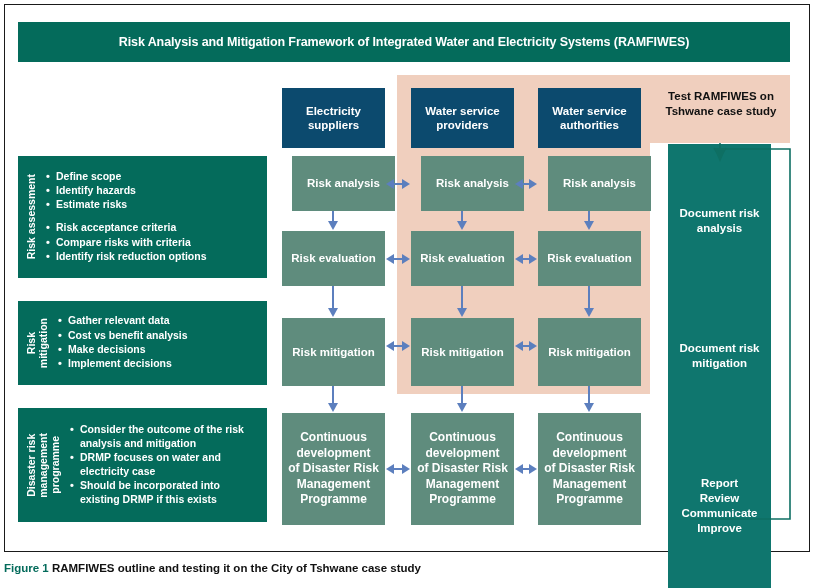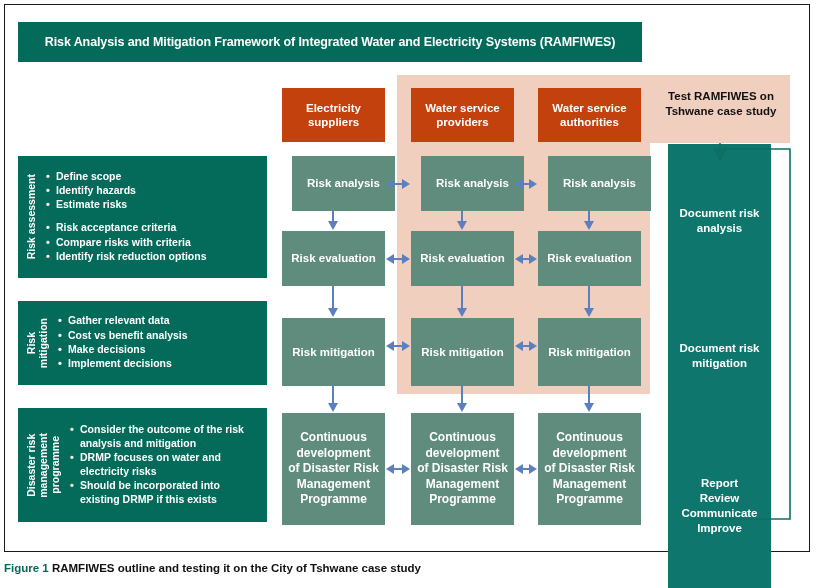--- a/index.html
+++ b/index.html
@@ -22,21 +22,21 @@
     left: 4px; top: 4px;
     width: 806px; height: 548px;
     border: 1px solid #1a1a1a;
     background: #ffffff;
   }
 
   
   .title-banner {
     position: absolute;
     left: 18px; top: 22px;
-    width: 624px; height: 40px;
+    width: 772px; height: 40px;
     background: #046B5B;
     color: #ffffff;
     display: flex;
     align-items: center;
     justify-content: center;
     font-size: 12.5px;
     font-weight: bold;
     letter-spacing: -0.1px;
     text-align: center;
   }
@@ -51,22 +51,22 @@
   .pink-band-header {
     position: absolute;
     left: 650px; top: 75px;
     width: 140px; height: 68px;
     background: #F0CFBE;
   }
 
   
   .col-header {
     position: absolute;
-    height: 54px;
-    background: #c2410c;
+    height: 60px;
+    background: #0c4a6e;
     color: #ffffff;
     display: flex;
     align-items: center;
     justify-content: center;
     text-align: center;
     font-size: 11.5px;
     font-weight: bold;
     line-height: 1.25;
     padding: 2px 4px;
   }
@@ -301,21 +301,21 @@
     </div>
   </div>
 
   <div class="left-panel" id="left-panel-3">
     <div class="vlabel-wrap">
       <div class="vlabel">Disaster risk<br>management<br>programme</div>
     </div>
     <div class="bullets">
       <ul>
         <li>Consider the outcome of the risk analysis and mitigation</li>
-        <li>DRMP focuses on water and electricity risks</li>
+        <li>DRMP focuses on water and electricity case</li>
         <li>Should be incorporated into existing DRMP if this exists</li>
       </ul>
     </div>
   </div>
 
   <div class="proc-box r1 c1">Risk analysis</div>
   <div class="proc-box r1 c2">Risk analysis</div>
   <div class="proc-box r1 c3">Risk analysis</div>
 
   <div class="proc-box r2 c1">Risk evaluation</div>

